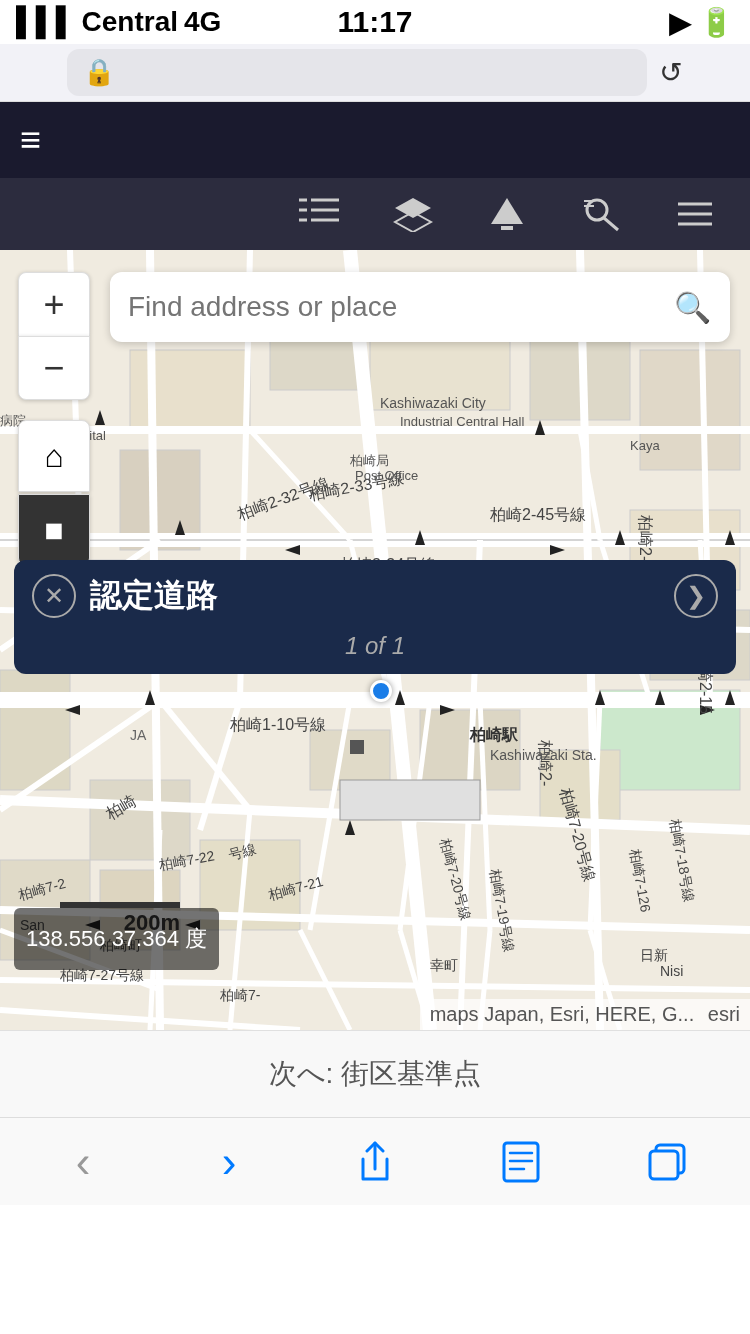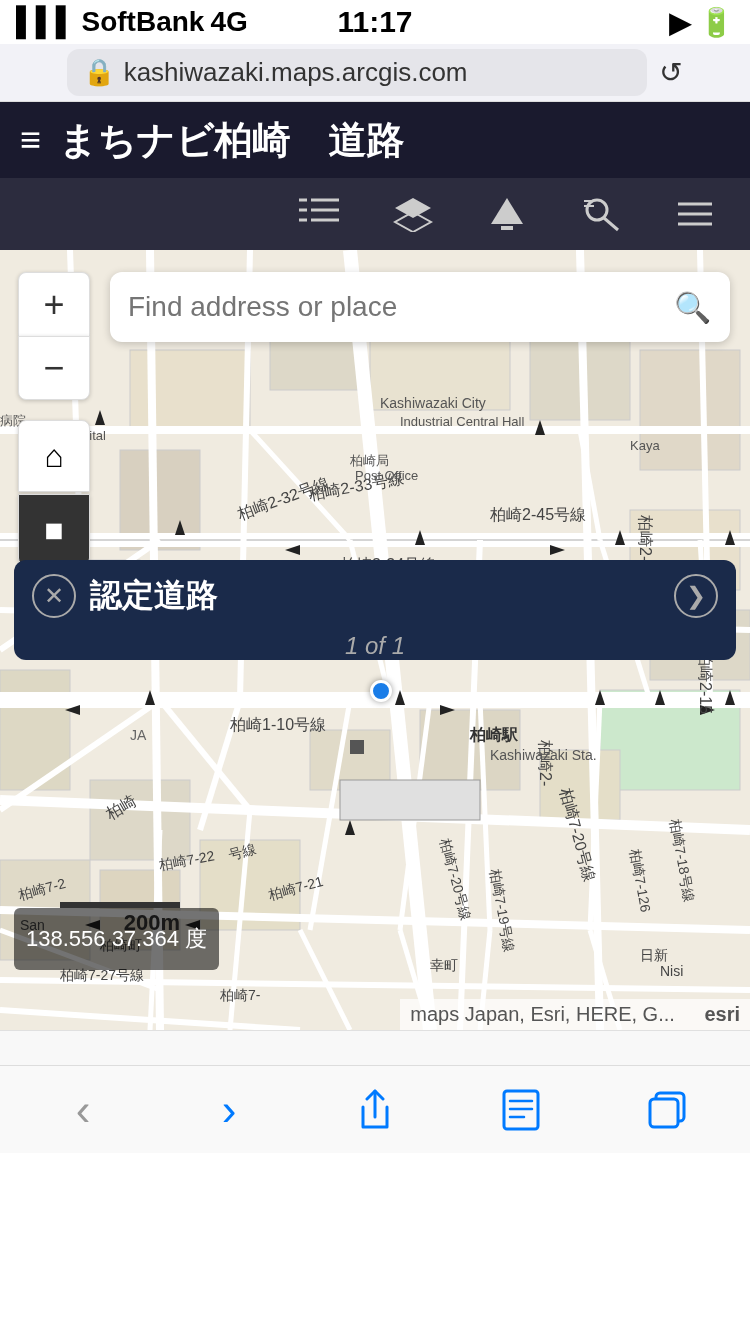--- a/index.html
+++ b/index.html
@@ -227,21 +227,21 @@
       align-items: center;
       justify-content: center;
       color: #aaa;
       font-size: 24px;
       cursor: pointer;
     }
     .popup-counter {
       text-align: center;
       color: #aaa;
       font-size: 24px;
-      padding-bottom: 0;
+      padding-bottom: 14px;
       font-style: italic;
     }
 
     
     .map-dot {
       position: absolute;
       top: 430px;
       left: 370px;
       width: 22px;
       height: 22px;
@@ -342,41 +342,39 @@
     .ios-nav-btn.disabled { color: #999; }
 
     
   </style>
 </head>
 <body>
 
 <div class="status-bar">
   <div class="status-left">
     <span>▌▌▌</span>
-    <span>SoftBank</span>
+    <span>Central</span>
     <span>4G</span>
   </div>
   <span class="status-time">11:17</span>
   <div class="status-right">
     <span>▶</span>
     <span>🔋</span>
   </div>
 </div>
 
 <div class="browser-bar">
   <div class="url-bar">
     <span>🔒</span>
-    <span>kashiwazaki.maps.arcgis.com</span>
   </div>
   <span class="reload-btn">↺</span>
 </div>
 
 <div class="app-header">
   <span class="app-header-icon">≡</span>
-  <span class="app-header-title">まちナビ柏崎　道路</span>
 </div>
 
 <div class="toolbar">
   <div class="toolbar-btn">
     <svg width="40" height="36" viewBox="0 0 40 36">
       <line x1="0" y1="4" x2="8" y2="4" stroke="#ccc" stroke-width="3"></line>
       <line x1="0" y1="14" x2="8" y2="14" stroke="#ccc" stroke-width="3"></line>
       <line x1="0" y1="24" x2="8" y2="24" stroke="#ccc" stroke-width="3"></line>
       <line x1="12" y1="4" x2="40" y2="4" stroke="#ccc" stroke-width="3"></line>
       <line x1="12" y1="14" x2="40" y2="14" stroke="#ccc" stroke-width="3"></line>
@@ -587,26 +585,27 @@
     <div class="scale-line"></div>
     <span class="scale-label">200m</span>
   </div>
 
   <div class="coords-bar">
     <span>138.556  37.364 度</span>
   </div>
 
   <div class="attribution">
     <span>maps Japan, Esri, HERE, G...</span>
-    <span style="font-weight:bold;margin-left:24px;">esri</span>
+    <span style="font-weight:normal;margin-left:8px;">esri</span>
   </div>
 
 </div>
 
 <div class="bottom-panel">
+  <div class="bottom-subtitle">次へ: 街区基準点</div>
 </div>
 
 <div class="ios-nav">
   <div class="ios-nav-btn disabled">
     <span style="font-size:44px;">‹</span>
   </div>
   <div class="ios-nav-btn">
     <span style="font-size:44px;">›</span>
   </div>
   <div class="ios-nav-btn">

